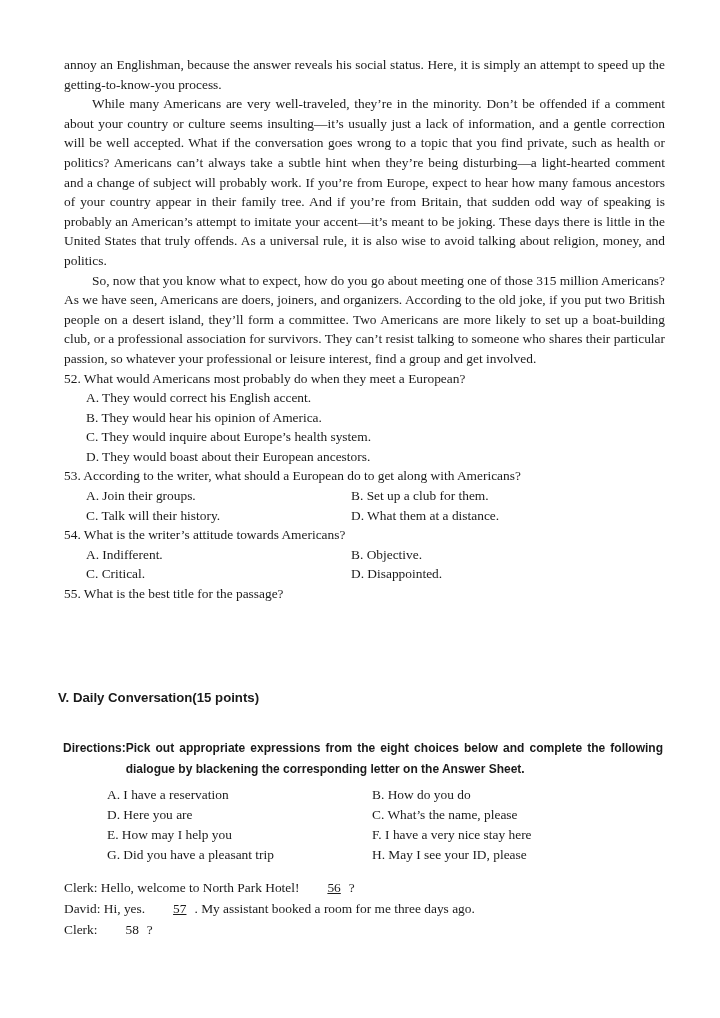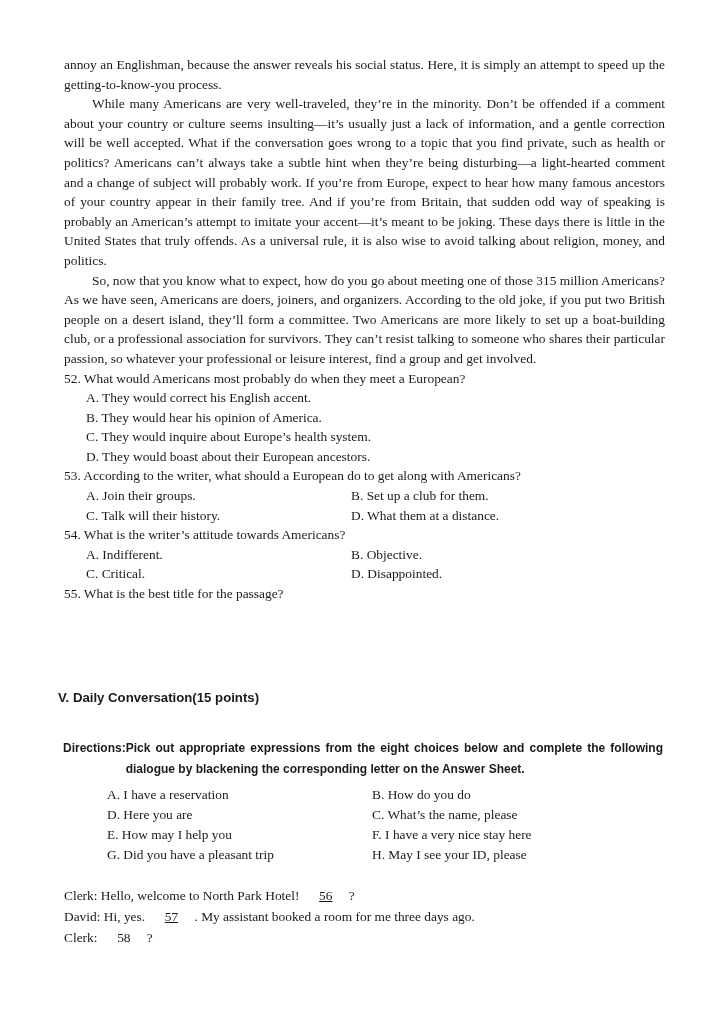--- a/index.html
+++ b/index.html
@@ -28,21 +28,21 @@
     font-weight: bold; font-size: 12px; line-height: 21px;
     display: flex;
   }
   .directions .label { white-space: nowrap; }
   .directions .text { text-align: justify; }
   .choices { position: absolute; left: 107px; top: 785px; }
   .choices .row { display: flex; height: 20px; line-height: 20px; }
   .choices .col { width: 265px; white-space: nowrap; }
   .dialogue { position: absolute; left: 64px; top: 873px; }
   .dialogue .dl { height: 21px; line-height: 21px; white-space: nowrap; }
-  .blank { display: inline-block; min-width: 30px; text-align: center; text-decoration: underline; margin: 12px 8px; font-family: Liberation Serif, serif; }
+  .blank { display: inline-block; min-width: 30px; text-align: right; text-decoration: underline; margin: 4px 8px; font-family: Liberation Serif, serif; }
   .blank.plain { text-decoration: none; }
 </style>
 </head>
 <body>
 
 <div class="page">
   <p class="para">annoy an Englishman, because the answer reveals his social status. Here, it is simply an attempt to speed up the getting-to-know-you process.</p>
   <p class="para indent">While many Americans are very well-traveled, they’re in the minority. Don’t be offended if a comment about your country or culture seems insulting—it’s usually just a lack of information, and a gentle correction will be well accepted. What if the conversation goes wrong to a topic that you find private, such as health or politics? Americans can’t always take a subtle hint when they’re being disturbing—a light-hearted comment and a change of subject will probably work. If you’re from Europe, expect to hear how many famous ancestors of your country appear in their family tree. And if you’re from Britain, that sudden odd way of speaking is probably an American’s attempt to imitate your accent—it’s meant to be joking. These days there is little in the United States that truly offends. As a universal rule, it is also wise to avoid talking about religion, money, and politics.</p>
   <p class="para indent">So, now that you know what to expect, how do you go about meeting one of those 315 million Americans? As we have seen, Americans are doers, joiners, and organizers. According to the old joke, if you put two British people on a desert island, they’ll form a committee. Two Americans are more likely to set up a boat-building club, or a professional association for survivors. They can’t resist talking to someone who shares their particular passion, so whatever your professional or leisure interest, find a group and get involved.</p>
 

